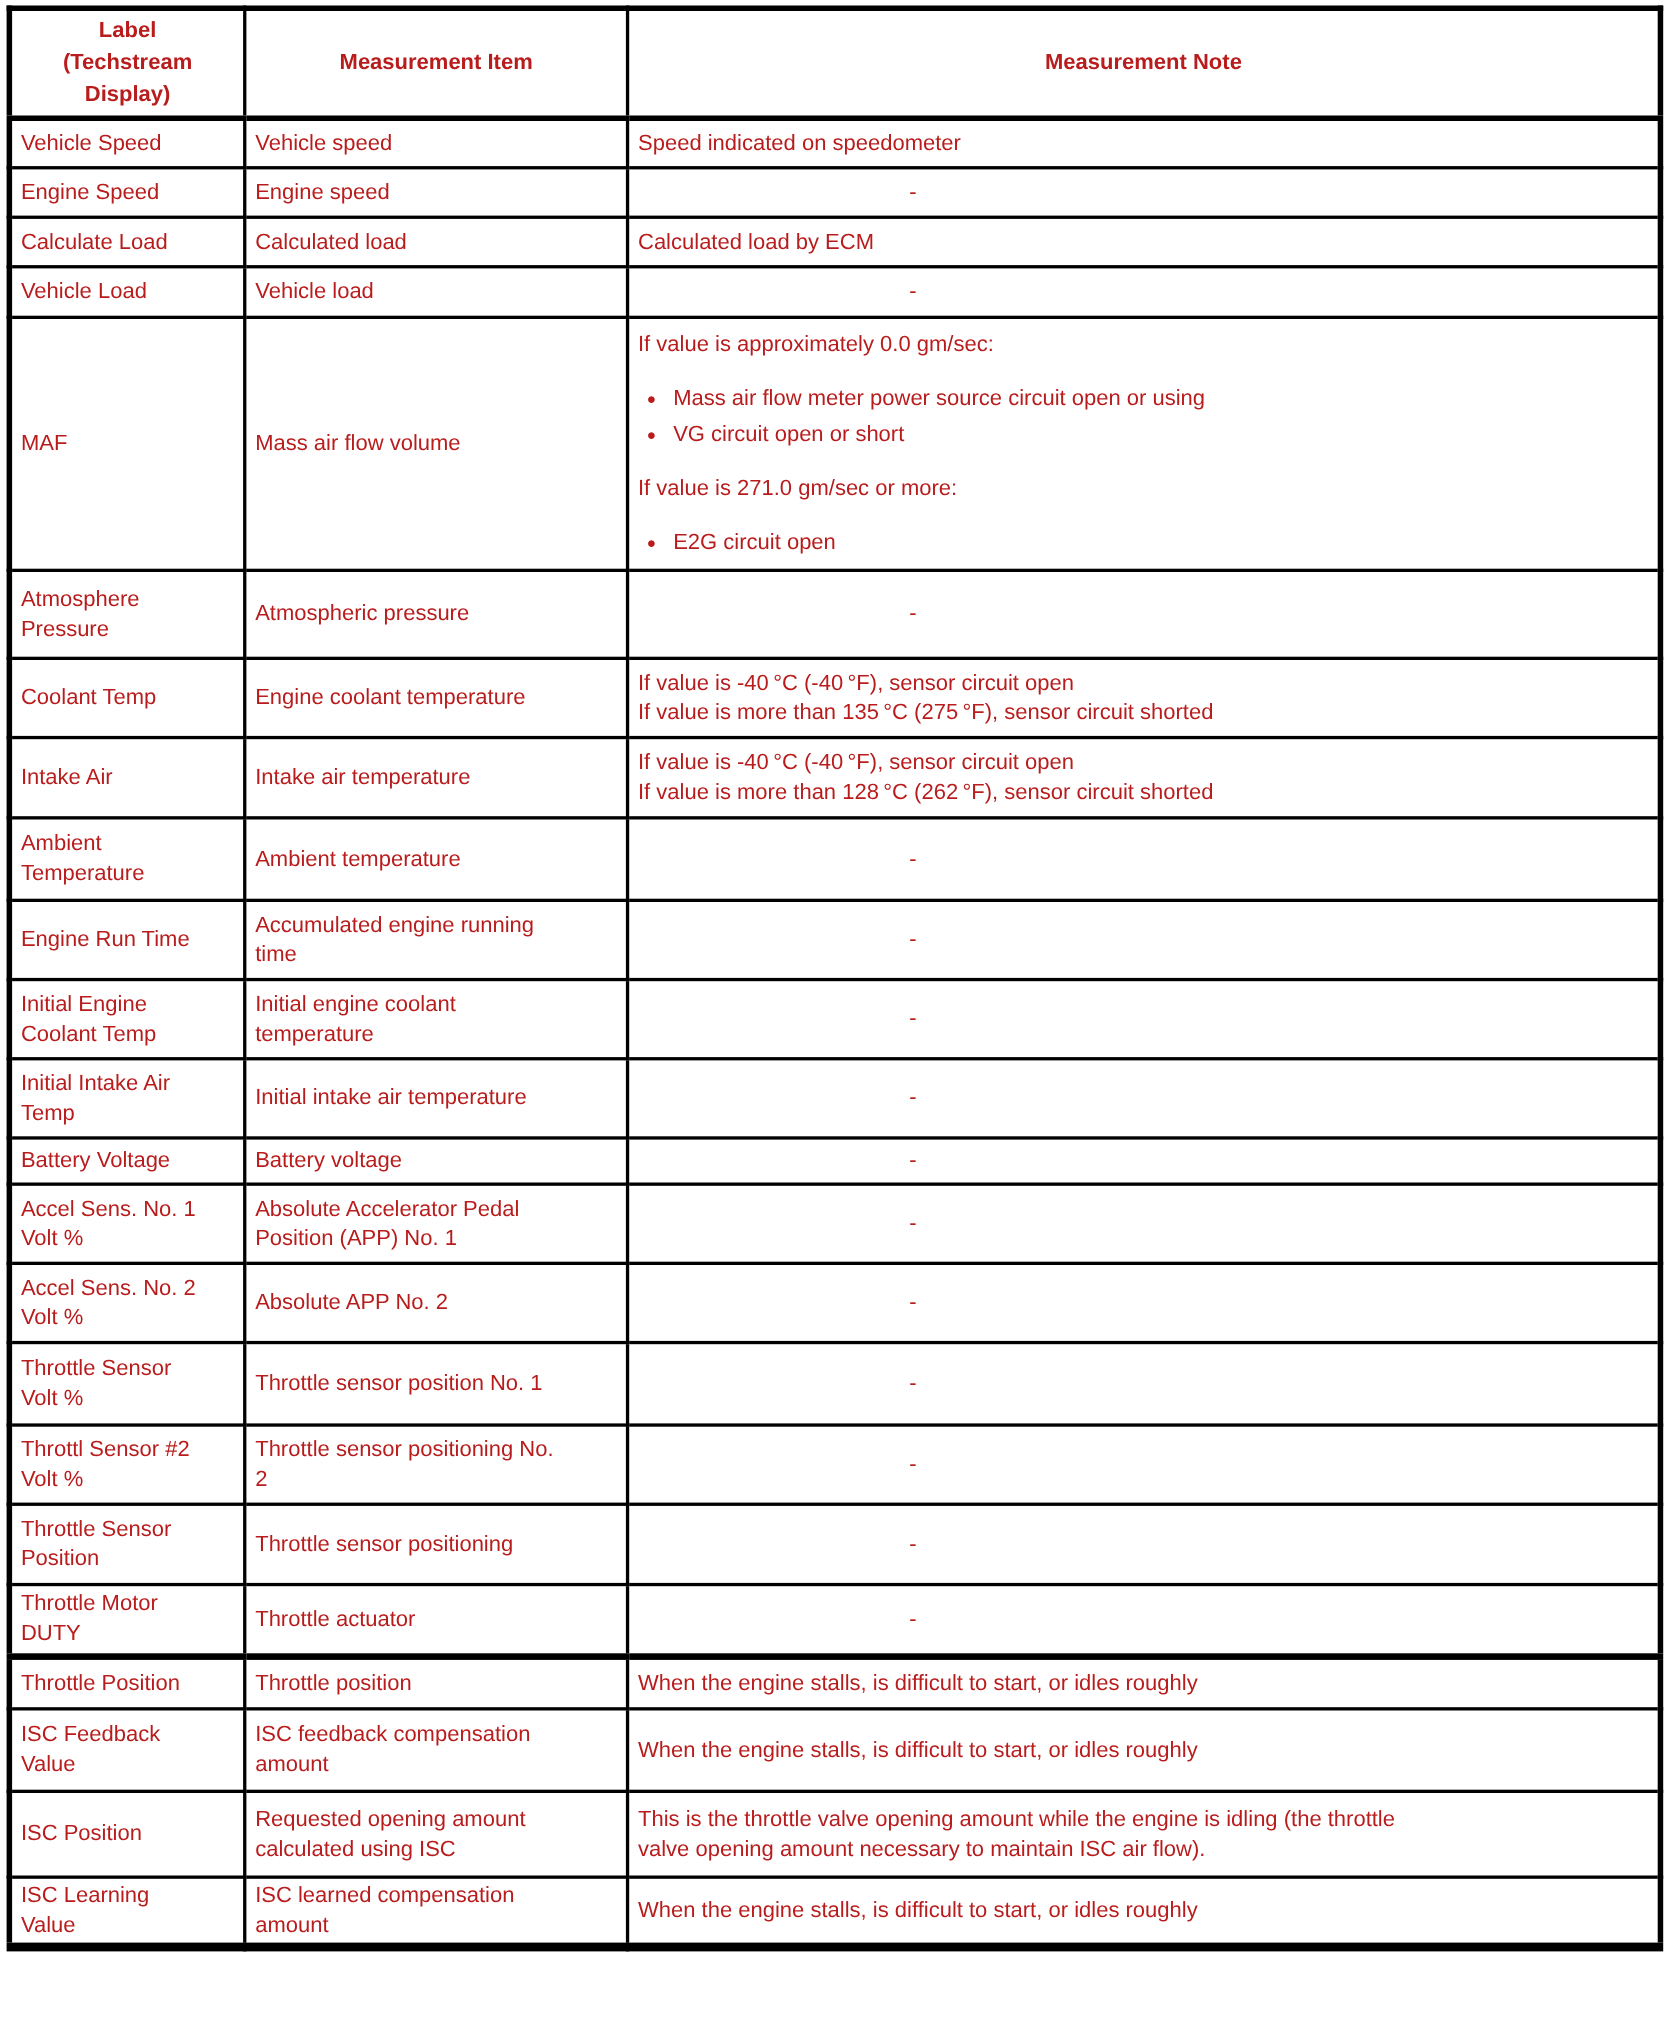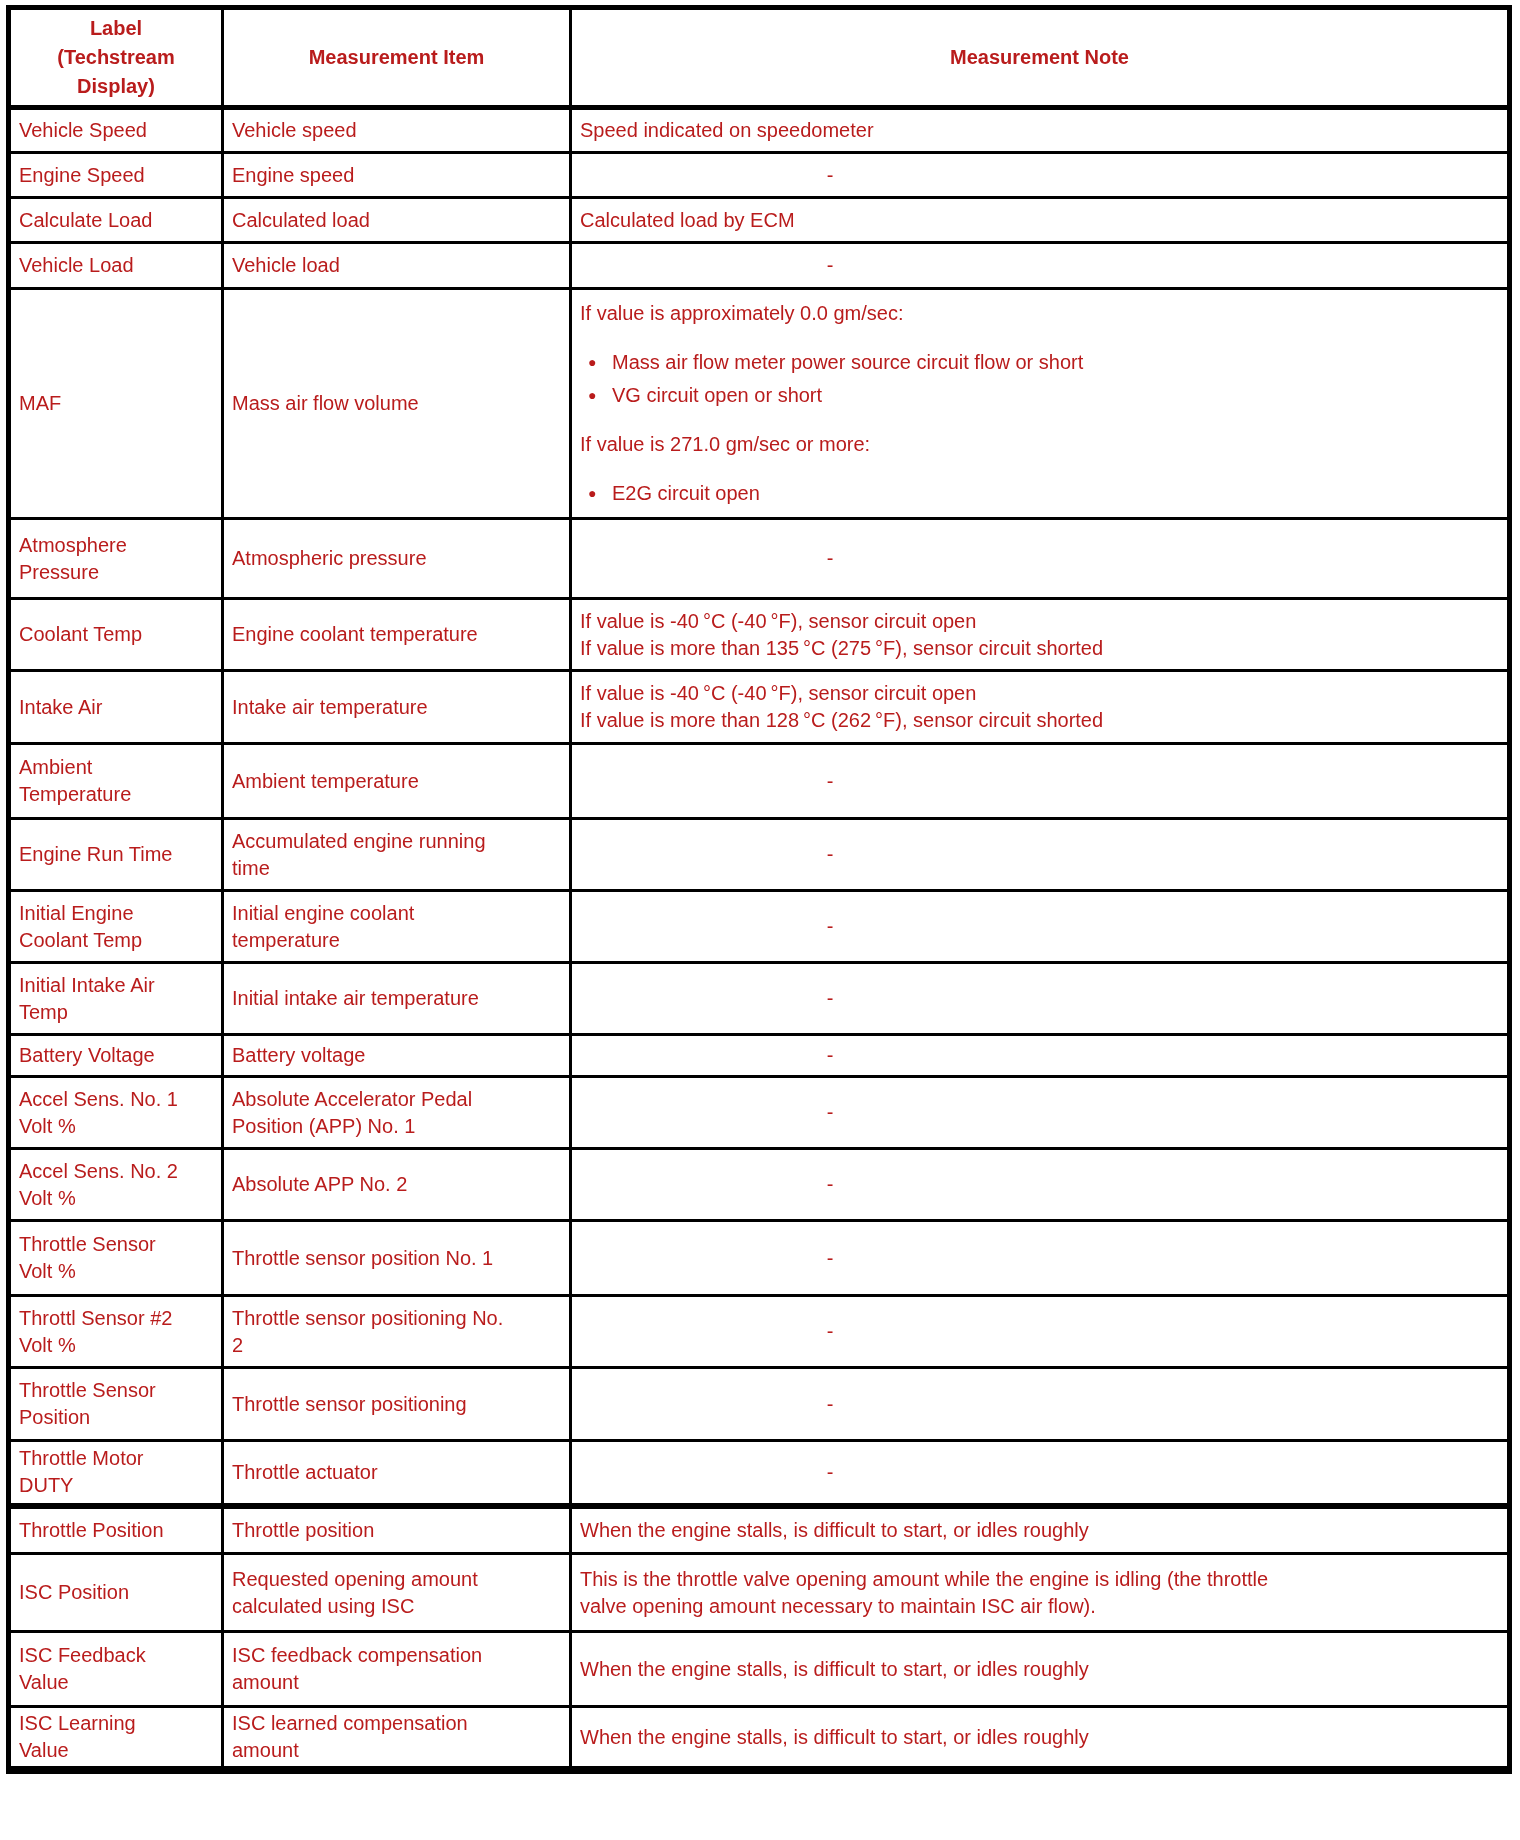--- a/index.html
+++ b/index.html
@@ -105,21 +105,21 @@
             <div class="dash-inner">-</div>
           </td>
     </tr>
 
     <tr style="height:230px">
       <td class="ml">MAF</td>
       <td class="ml">Mass air flow volume</td>
       <td class="maf-note">
         <p class="maf-para">If value is approximately 0.0 gm/sec:</p>
         <ul class="maf-list">
-          <li>Mass air flow meter power source circuit flow or short</li>
+          <li>Mass air flow meter power source circuit open or using</li>
           <li>VG circuit open or short</li>
         </ul>
         <p class="maf-para second">If value is 271.0 gm/sec or more:</p>
         <ul class="maf-list last">
           <li>E2G circuit open</li>
         </ul>
       </td>
     </tr>
 
     <tr style="height:80px">
@@ -246,36 +246,36 @@
           </td>
     </tr>
 
     <tr class="section-start" style="height:48px">
       <td class="ml">Throttle Position</td>
       <td class="ml">Throttle position</td>
       <td class="ml">When the engine stalls, is difficult to start, or idles roughly</td>
     </tr>
 
 
+    <tr style="height:75px">
+      <td class="ml">ISC Feedback
+Value</td>
+      <td class="ml">ISC feedback compensation
+amount</td>
+      <td class="ml">When the engine stalls, is difficult to start, or idles roughly</td>
+    </tr>
+
     <tr style="height:78px">
       <td class="ml">ISC Position</td>
       <td class="ml">Requested opening amount
 calculated using ISC</td>
       <td class="ml">This is the throttle valve opening amount while the engine is idling (the throttle
 valve opening amount necessary to maintain ISC air flow).</td>
     </tr>
 
-    <tr style="height:75px">
-      <td class="ml">ISC Feedback
-Value</td>
-      <td class="ml">ISC feedback compensation
-amount</td>
-      <td class="ml">When the engine stalls, is difficult to start, or idles roughly</td>
-    </tr>
-
     <tr style="height:58px">
       <td class="ml">ISC Learning
 Value</td>
       <td class="ml">ISC learned compensation
 amount</td>
       <td class="ml">When the engine stalls, is difficult to start, or idles roughly</td>
     </tr>
   </tbody>
     </table>
 </div>

